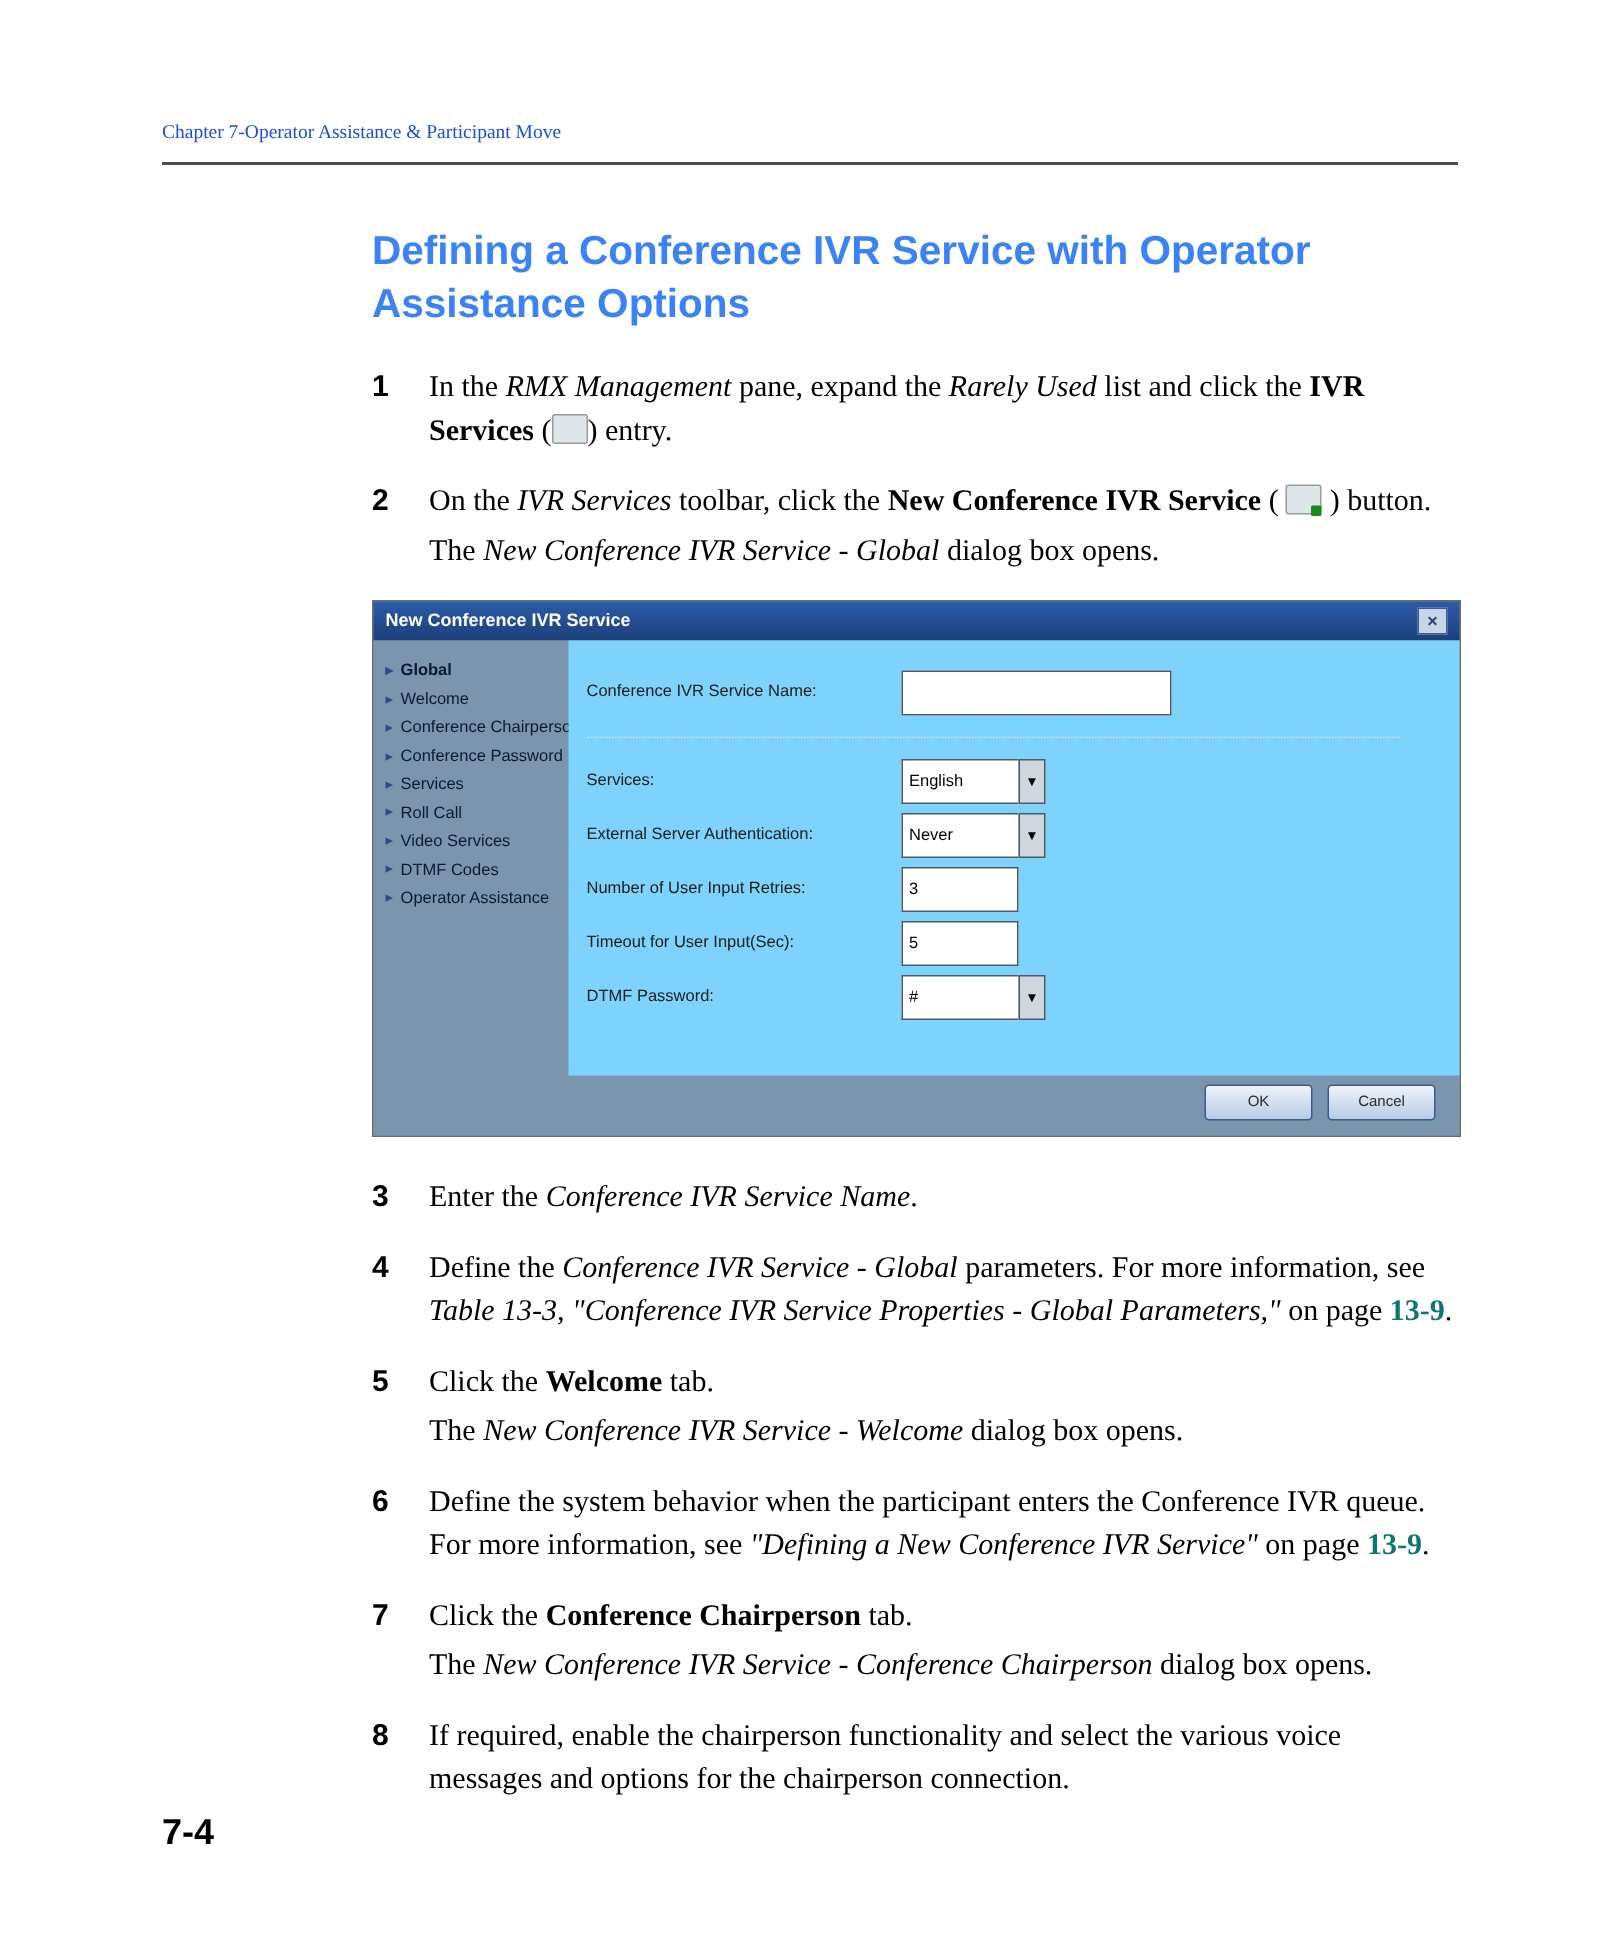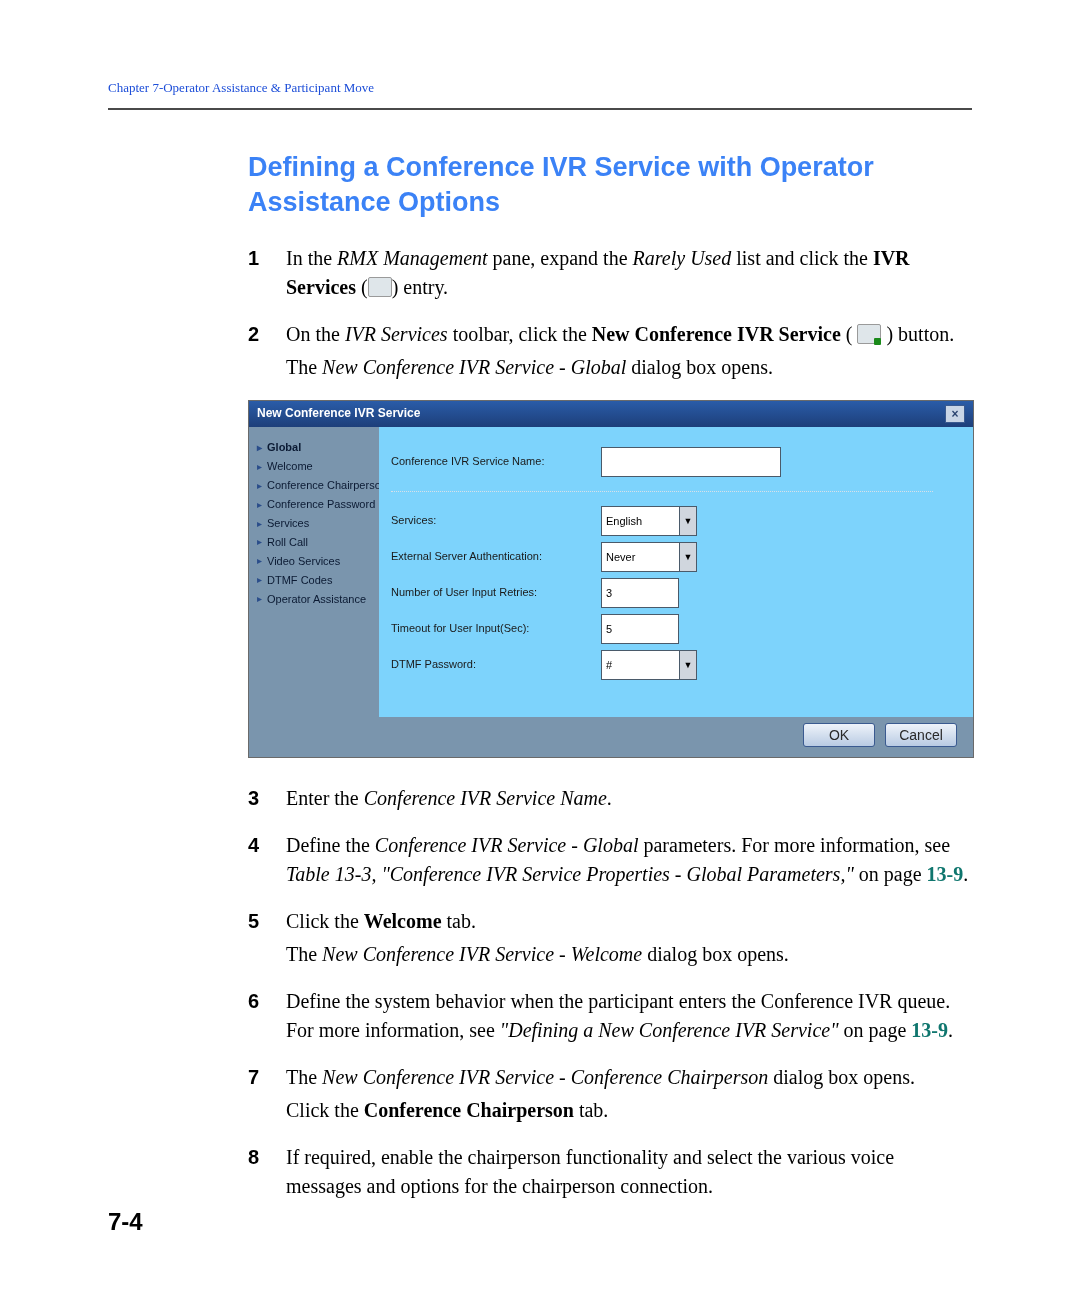--- a/index.html
+++ b/index.html
@@ -31,21 +31,21 @@
   .frow{display:flex;align-items:center;margin:6px 0;}
   .flabel{width:210px;}
   .finput{border:1px solid #4a5a6a;background:#fff;height:30px;box-sizing:border-box;padding:1px 4px;font-size:11px;}
   .finput.wide{width:180px;}
   .finput.narrow{width:78px;}
   .fselect{display:flex;align-items:stretch;}
   .fselect .finput{border-right:0;}
   .fselect .dd{width:16px;border:1px solid #4a5a6a;background:#d0d6de;display:flex;align-items:center;justify-content:center;font-size:9px;color:#000;}
   .divider{border-top:1px dotted #d7e0e8;margin:14px 0;}
   .dlg-buttons{display:flex;justify-content:flex-end;gap:10px;padding:6px 16px 10px 0;background:#7a95ad;}
-  .dlg-btn{min-width:70px;height:22px;border:1px solid #3a5a90;background:linear-gradient(#eef3fa,#b9cbe3);font-size:14px;display:flex;align-items:center;justify-content:center;border-radius:3px;}
+  .dlg-btn{min-width:70px;height:22px;border:1px solid #3a5a90;background:linear-gradient(#eef3fa,#b9cbe3);font-size:10px;display:flex;align-items:center;justify-content:center;border-radius:3px;}
   .pagefoot{position:absolute;left:108px;bottom:66px;font-family:Arial,Helvetica,sans-serif;font-weight:900;font-size:24px;}
 </style>
 </head>
 <body>
 
 <div class="page">
 
   <div class="running-head">Chapter 7-Operator Assistance &amp; Participant Move</div>
   <hr class="hr">
 
@@ -188,22 +188,22 @@
     <div class="step">
       <div class="step-num">6</div>
       <div class="step-body">
         <p><span>Define the system behavior when the participant enters the Conference IVR queue. For  more information, see </span><span class="it">"Defining a New Conference IVR Service"</span><span> on page </span><span class="link bold">13-9</span><span>.</span></p>
       </div>
     </div>
 
     <div class="step">
       <div class="step-num">7</div>
       <div class="step-body">
+        <p><span>Click the </span><span class="bold">Conference Chairperson</span><span> tab.</span></p>
         <p><span>The </span><span class="it">New Conference IVR Service - Conference Chairperson</span><span> dialog box opens.</span></p>
-        <p><span>Click the </span><span class="bold">Conference Chairperson</span><span> tab.</span></p>
       </div>
     </div>
 
     <div class="step">
       <div class="step-num">8</div>
       <div class="step-body">
         <p><span>If required, enable the chairperson functionality and select the various voice messages and options for the chairperson connection.</span></p>
       </div>
     </div>
 

